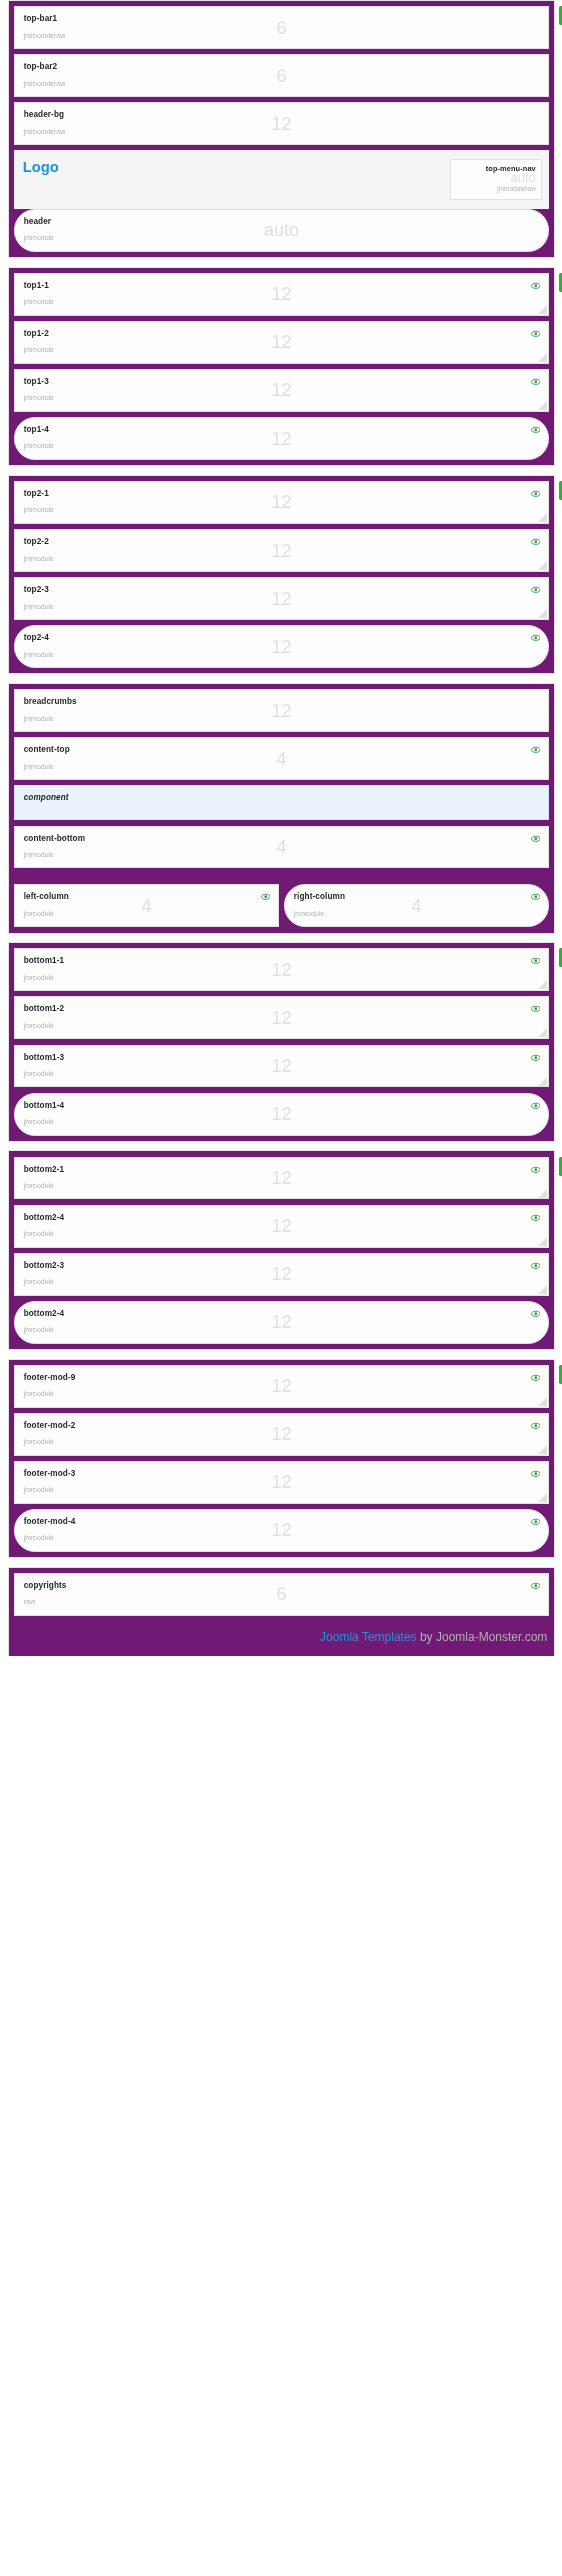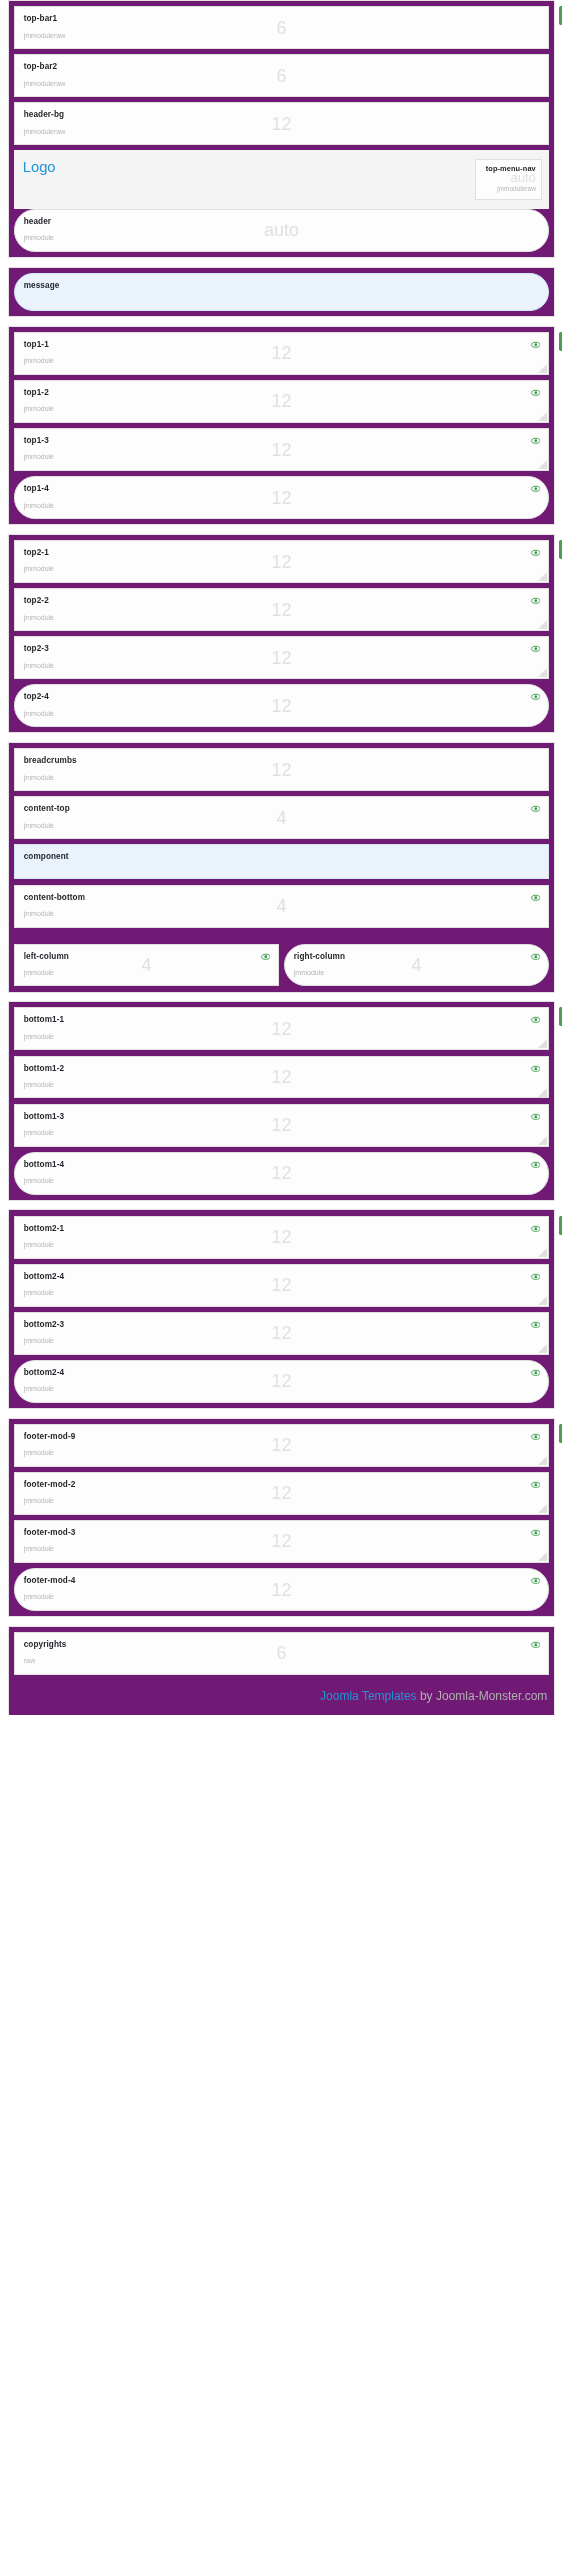--- a/index.html
+++ b/index.html
@@ -47,20 +47,21 @@
   }
   .block:last-child { margin-bottom: 0; border-radius: 21px; }
   .block.message {
     background: #eaf2fb;
     border-color: #d3e3f4;
   }
   .block.component {
     background: #eaf2fb;
     border-color: #d3e3f4;
     min-height: 35px;
+    font-style: italic;
   }
   .block.tall { min-height: 40px; }
 
   .blk-title {
     font-size: 8.2px;
     font-weight: bold;
     color: #23272b;
     letter-spacing: 0.1px;
     position: relative;
     z-index: 3;
@@ -124,28 +125,28 @@
     position: relative;
     background: #f4f4f4;
     padding: 8.7px 7px 8.7px 7px;
     display: flex;
     align-items: flex-start;
     justify-content: space-between;
     min-height: 42px;
   }
   .logo-text {
     font-size: 14.8px;
-    font-weight: normal;
+    font-weight: bold;
     color: #1e95d6;
     line-height: 17.4px;
     padding-left: 1.7px;
   }
   .menu-box {
     position: relative;
-    width: 67px;
+    width: 92px;
     min-height: 36px;
     background: #fdfdfd;
     border: 0.9px solid #e0e0e0;
     padding: 4.3px 5.2px 5.2px 5.2px;
     text-align: right;
   }
   .menu-box .blk-title { font-size: 7.4px; text-align: right; }
   .menu-box .blk-size {
     position: static;
     transform: none;
@@ -197,25 +198,20 @@
       </div>
     </div>
 
     <div class="block tall">
       <div class="blk-title">header</div>
       <div class="blk-size">auto</div>
       <div class="blk-sub">jmmodule</div>
     </div>
   </div>
 
-  <div class="group">
-    <div class="block message">
-      <div class="blk-title">message</div>
-    </div>
-  </div>
 
   <div class="group">
     <div class="group-toggle">
       
     </div>
 
     <div class="block">
       <div class="blk-title">top1-1</div>
       <div class="blk-size">12</div>
       <div class="blk-sub">jmmodule</div>

